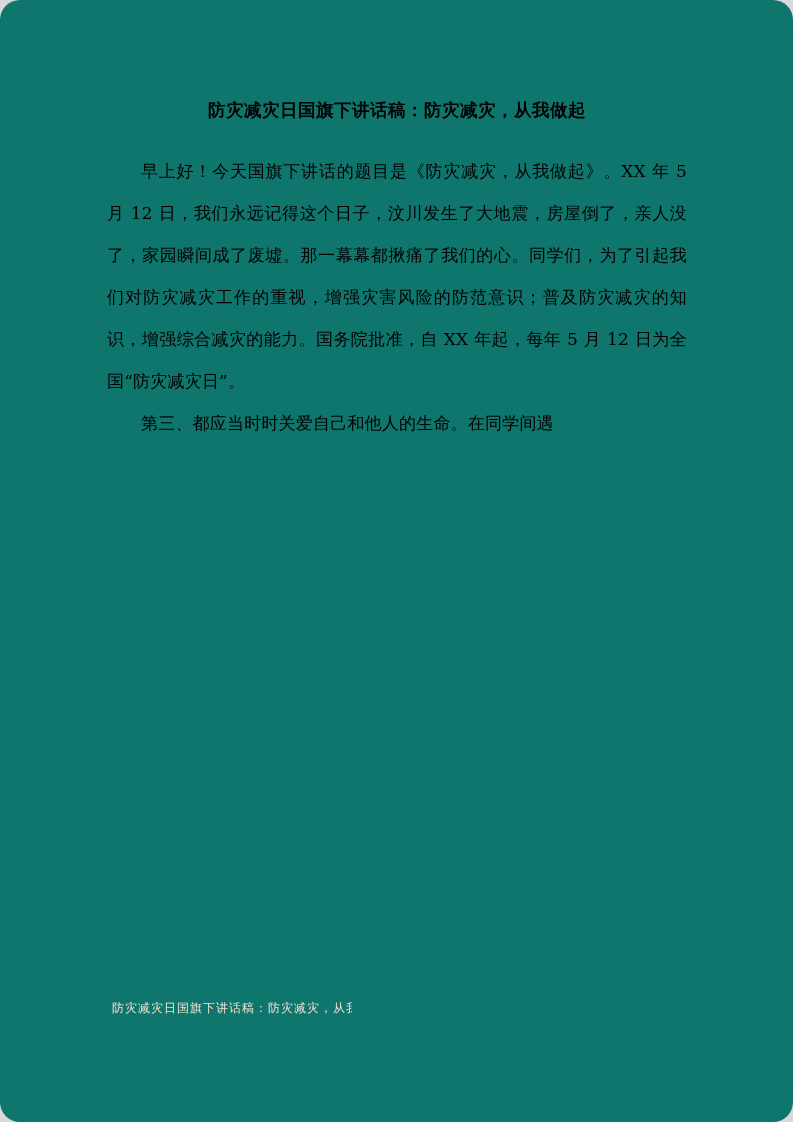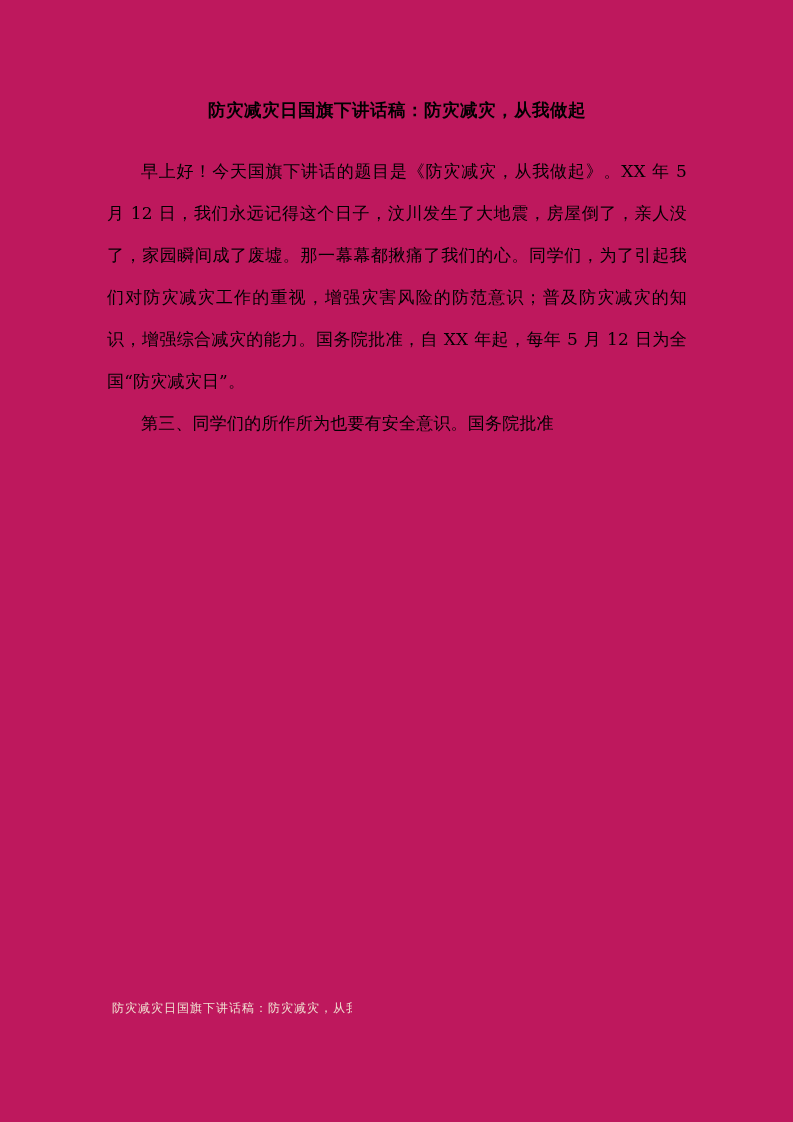--- a/index.html
+++ b/index.html
@@ -8,23 +8,24 @@
     background: #d9d9d9;
   }
   body {
     font-family: "DejaVu Serif", "Liberation Serif", serif;
   }
   .page {
     position: relative;
     width: 793px;
     height: 1122px;
     margin: 0 auto;
-    background: #be185d;
+    background: #0f766e;
     box-sizing: border-box;
     overflow: hidden;
+    border-radius: 20px;
   }
   .content {
     position: absolute;
     left: 107px;
     top: 96px;
     width: 580px;
   }
   .doc-title {
     font-size: 17.5px;
     font-weight: bold;
@@ -62,17 +63,17 @@
   }
 </style>
 </head>
 <body>
 
 <div class="page">
   <div class="content">
     <h1 class="doc-title">防灾减灾日国旗下讲话稿：防灾减灾，从我做起</h1>
 
     <p class="para">早上好！今天国旗下讲话的题目是《防灾减灾，从我做起》。XX 年 5 月 12 日，我们永远记得这个日子，汶川发生了大地震，房屋倒了，亲人没了，家园瞬间成了废墟。那一幕幕都揪痛了我们的心。同学们，为了引起我们对防灾减灾工作的重视，增强灾害风险的防范意识；普及防灾减灾的知识，增强综合减灾的能力。国务院批准，自 XX 年起，每年 5 月 12 日为全国“防灾减灾日”。</p>
-    <p class="para">第三、同学们的所作所为也要有安全意识。国务院批准</p>
+    <p class="para">第三、都应当时时关爱自己和他人的生命。在同学间遇</p>
   </div>
 
   <div class="watermark">防灾减灾日国旗下讲话稿：防灾减灾，从我做起</div>
 </div>
 
 </body></html>

